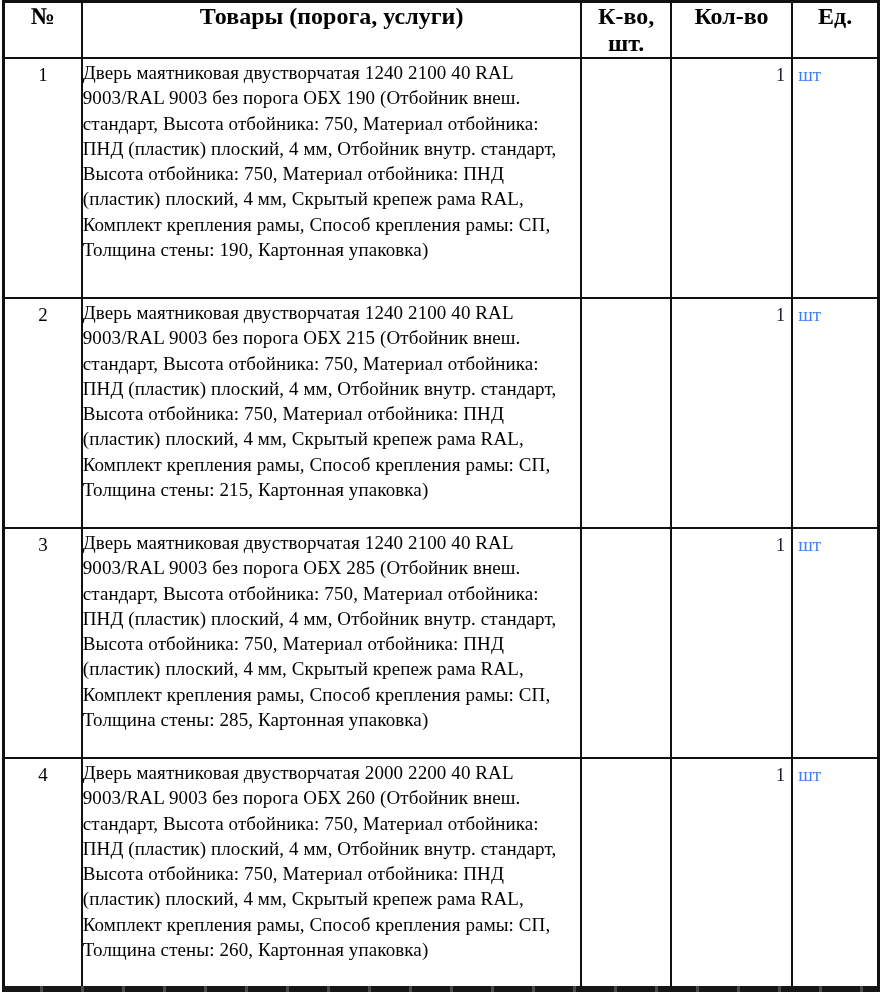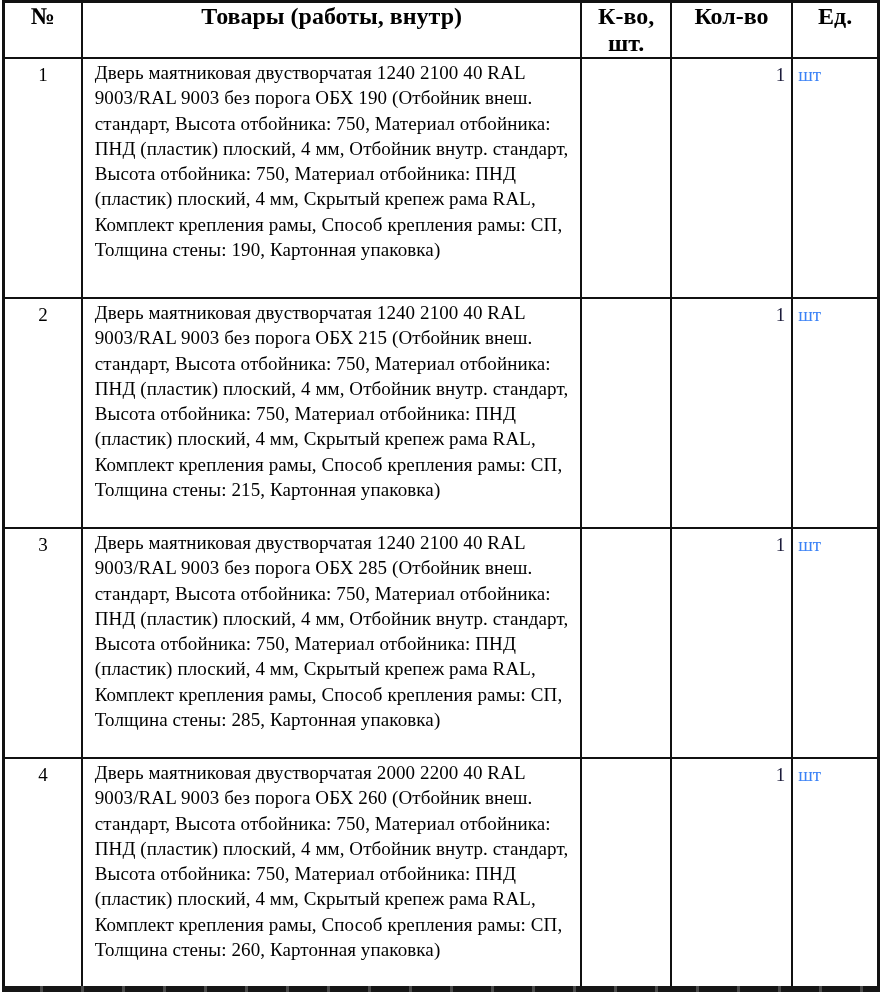--- a/index.html
+++ b/index.html
@@ -39,21 +39,21 @@
   tbody tr td{height:225px;}
   td.cell-num{
     text-align:center;
     font-size:19px;
     line-height:25px;
     padding-top:3px;
   }
   td.cell-desc{
     font-size:19px;
     line-height:25.3px;
-    padding:1px 2px 2px 12px;
+    padding:1px 2px 2px 0;
     letter-spacing:0.1px;
   }
   td.cell-qtypcs{font-size:19px;}
   td.cell-qty{
     text-align:right;
     font-size:19px;
     line-height:25px;
     padding:3px 6px 0 0;
     color:#1b1b3a;
   }
@@ -82,21 +82,21 @@
   <colgroup>
     <col class="c-num">
       <col class="c-goods">
       <col class="c-qtypcs">
       <col class="c-qty">
       <col class="c-unit">
   </colgroup>
   <thead>
     <tr>
       <th>№</th>
-      <th>Товары (работы, внутр)</th>
+      <th>Товары (порога, услуги)</th>
       <th>К-во, шт.</th>
       <th>Кол-во</th>
       <th>Ед.</th>
     </tr>
   </thead>
   <tbody>
     <tr class="row-1">
       <td class="cell-num">1</td>
       <td class="cell-desc">Дверь маятниковая двустворчатая 1240 2100 40 RAL 9003/RAL 9003 без порога ОБХ 190 (Отбойник внеш. стандарт, Высота отбойника: 750, Материал отбойника: ПНД (пластик) плоский, 4 мм, Отбойник внутр. стандарт, Высота отбойника: 750, Материал отбойника: ПНД (пластик) плоский, 4 мм, Скрытый крепеж рама RAL, Комплект крепления рамы, Способ крепления рамы: СП, Толщина стены: 190, Картонная упаковка)</td>
       <td class="cell-qtypcs"></td>

